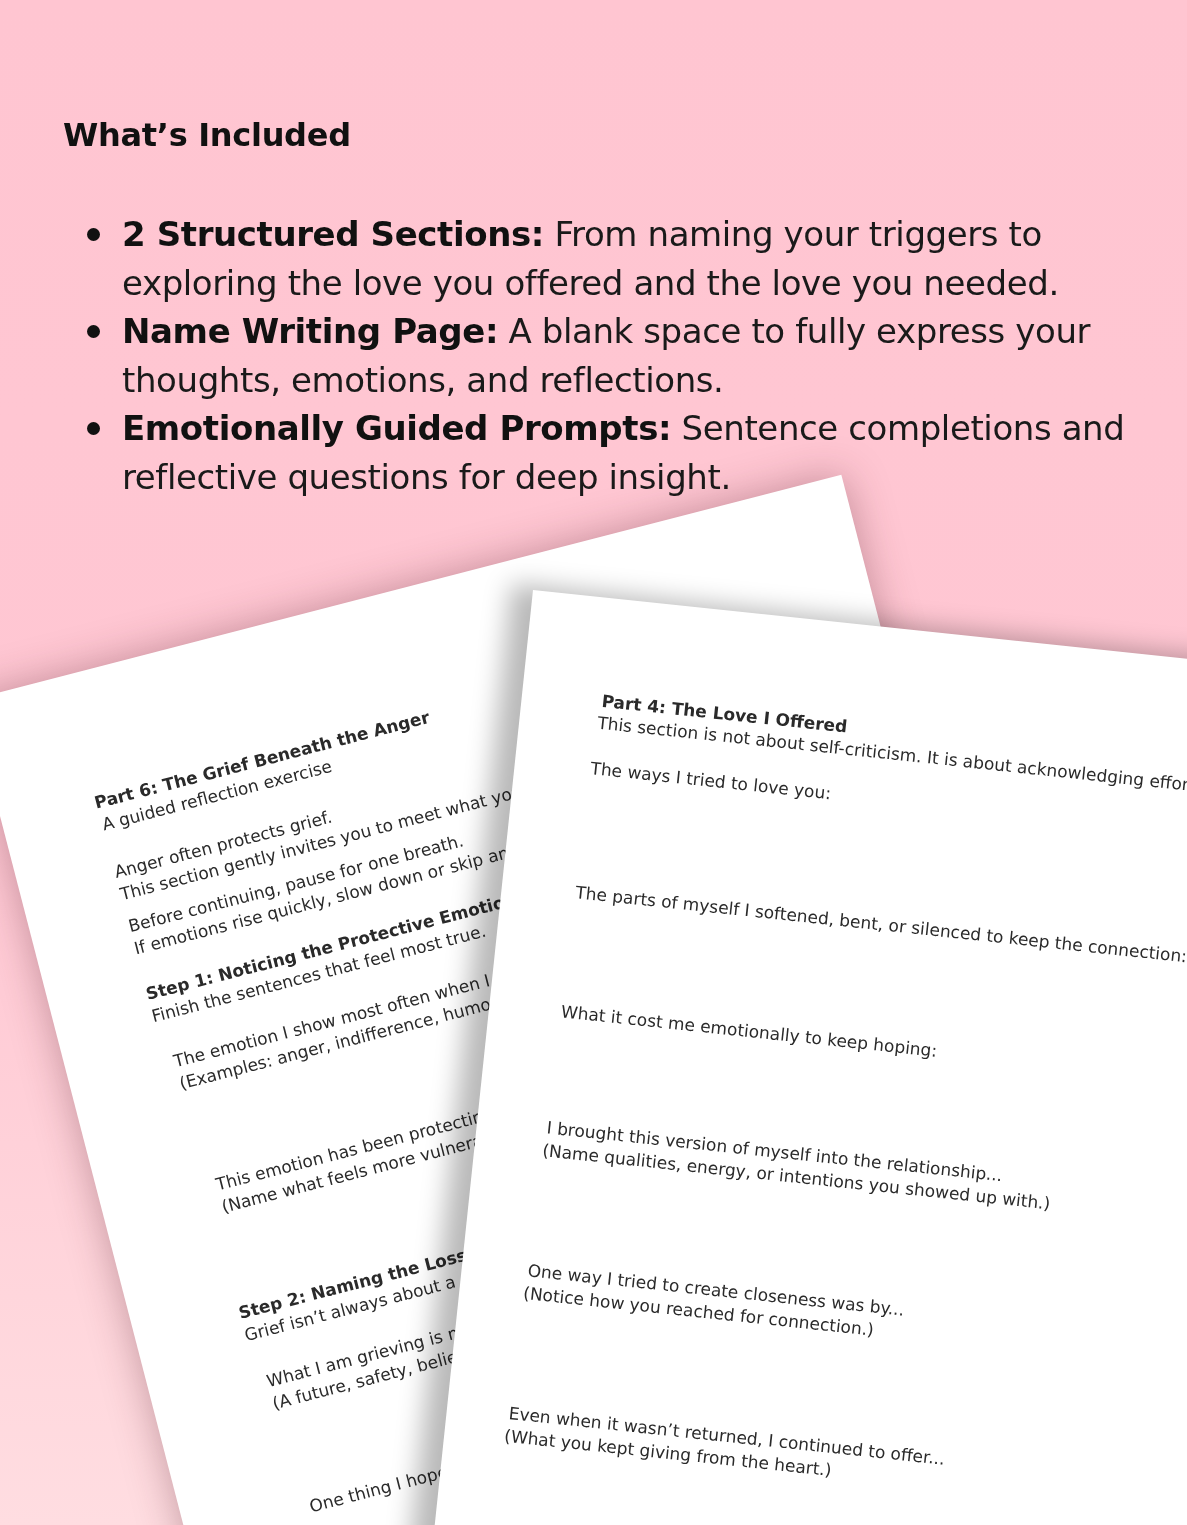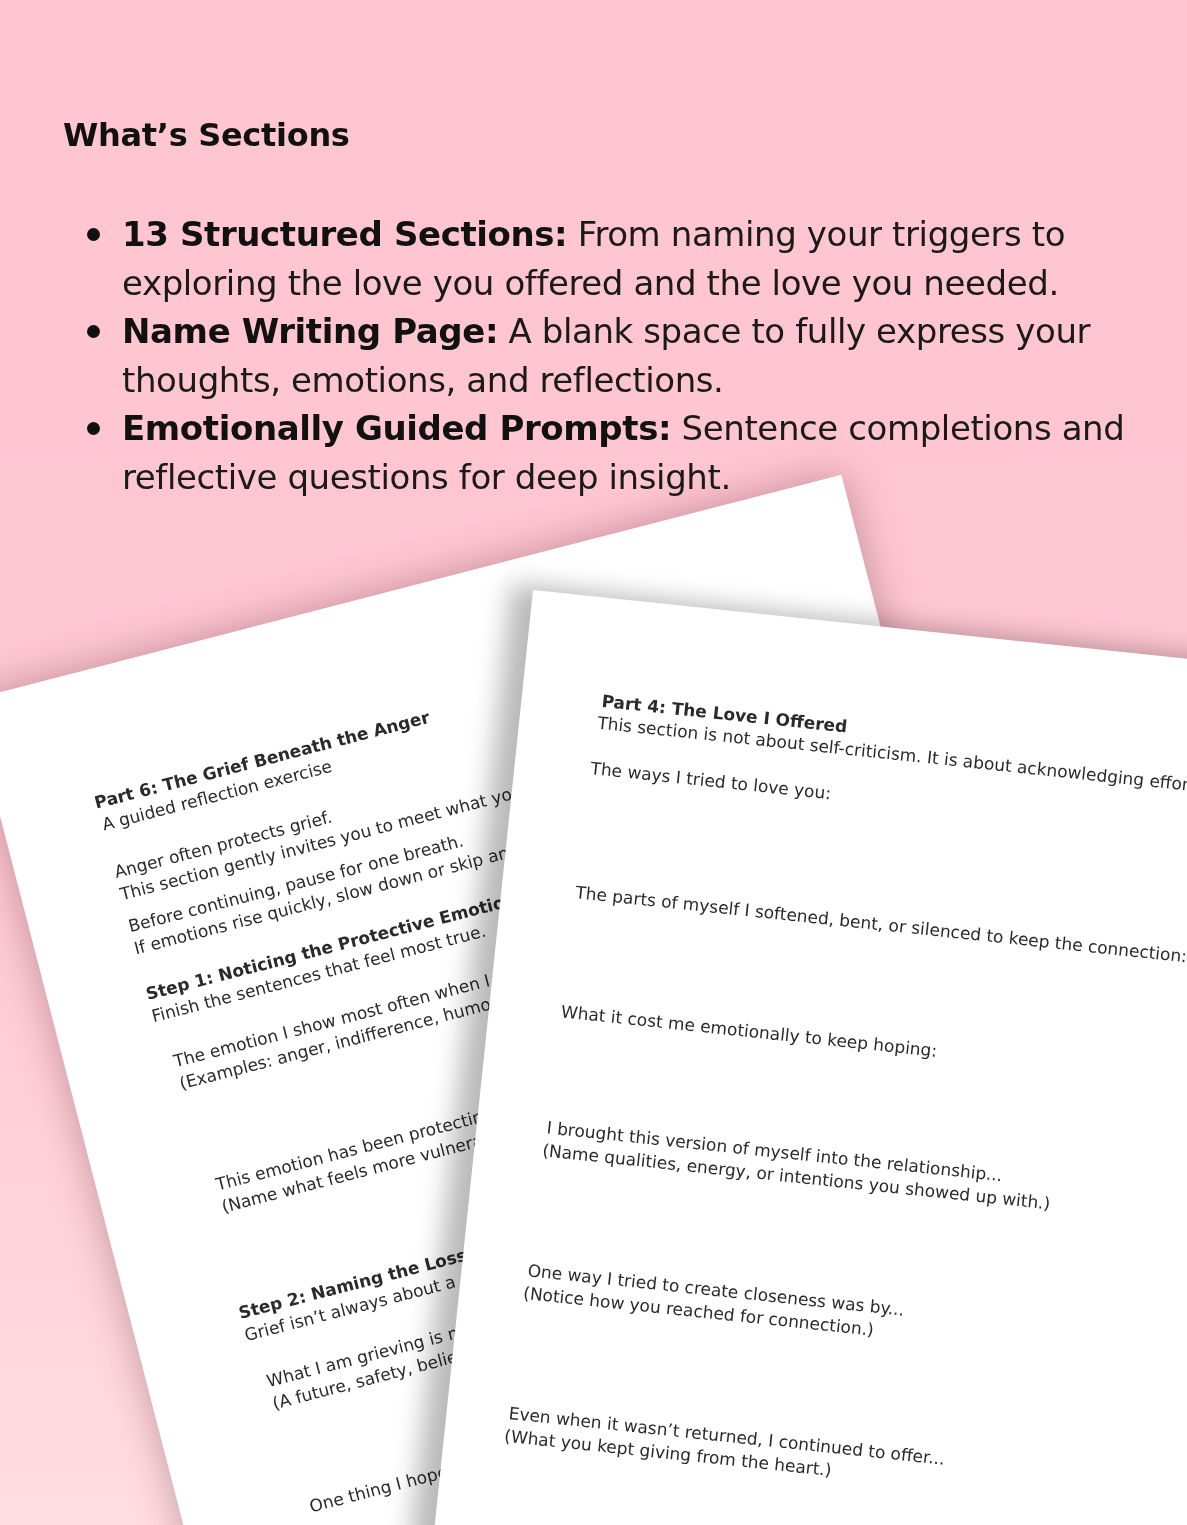--- a/index.html
+++ b/index.html
@@ -43,26 +43,26 @@
     left:533px; top:590px; width:1000px; height:1200px;
     transform: rotate(6deg);
     box-shadow: -22px -4px 26px rgba(0,0,0,0.28);
   }
   .ptext { position:absolute; white-space:nowrap; font-size:17px; line-height:22px; }
   .ptext.bold { font-weight:bold; }
 </style>
 </head>
 <body>
 
-<h1 class="heading">What’s Sections</h1>
+<h1 class="heading">What’s Included</h1>
 
 <ul class="features">
   <li>
     <span class="bullet"></span>
-    <b>13 Structured Sections:</b><span> From naming your triggers to exploring the love you offered and the love you needed.</span>
+    <b>2 Structured Sections:</b><span> From naming your triggers to exploring the love you offered and the love you needed.</span>
   </li>
   <li>
     <span class="bullet"></span>
     <b>Name Writing Page:</b><span> A blank space to fully express your thoughts, emotions, and reflections.</span>
   </li>
   <li>
     <span class="bullet"></span>
     <b>Emotionally Guided Prompts:</b><span> Sentence completions and reflective questions for deep insight.</span>
   </li>
 </ul>

